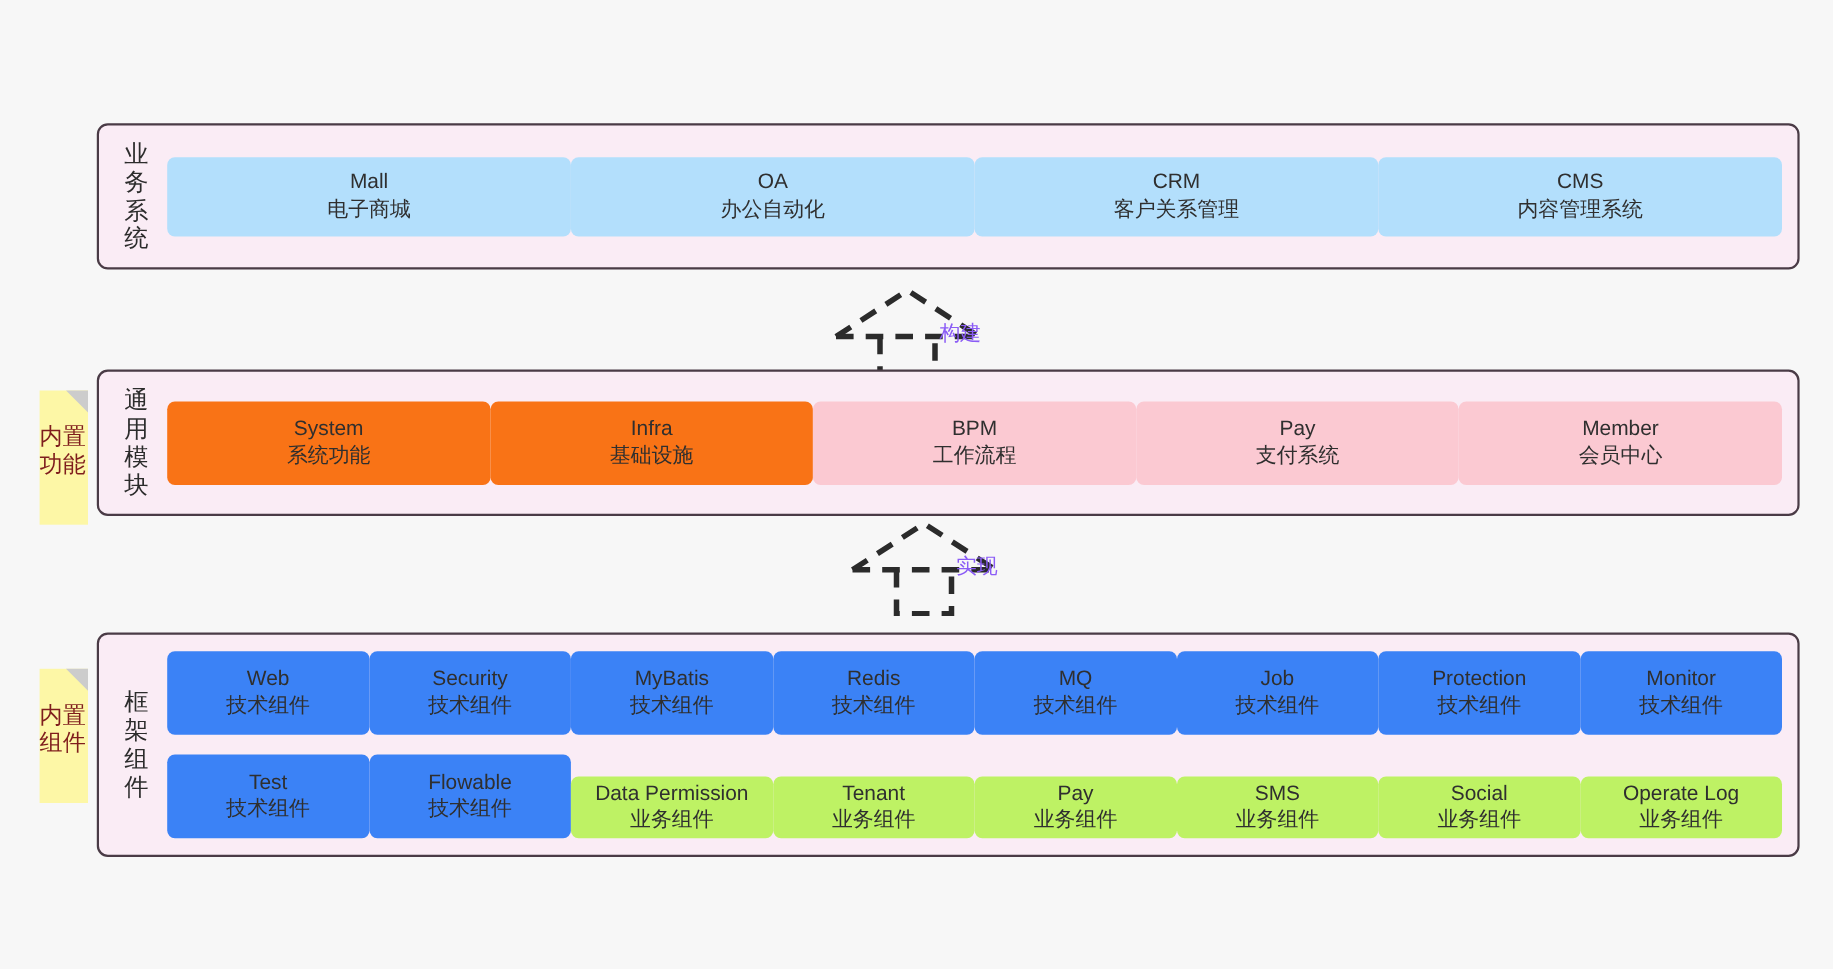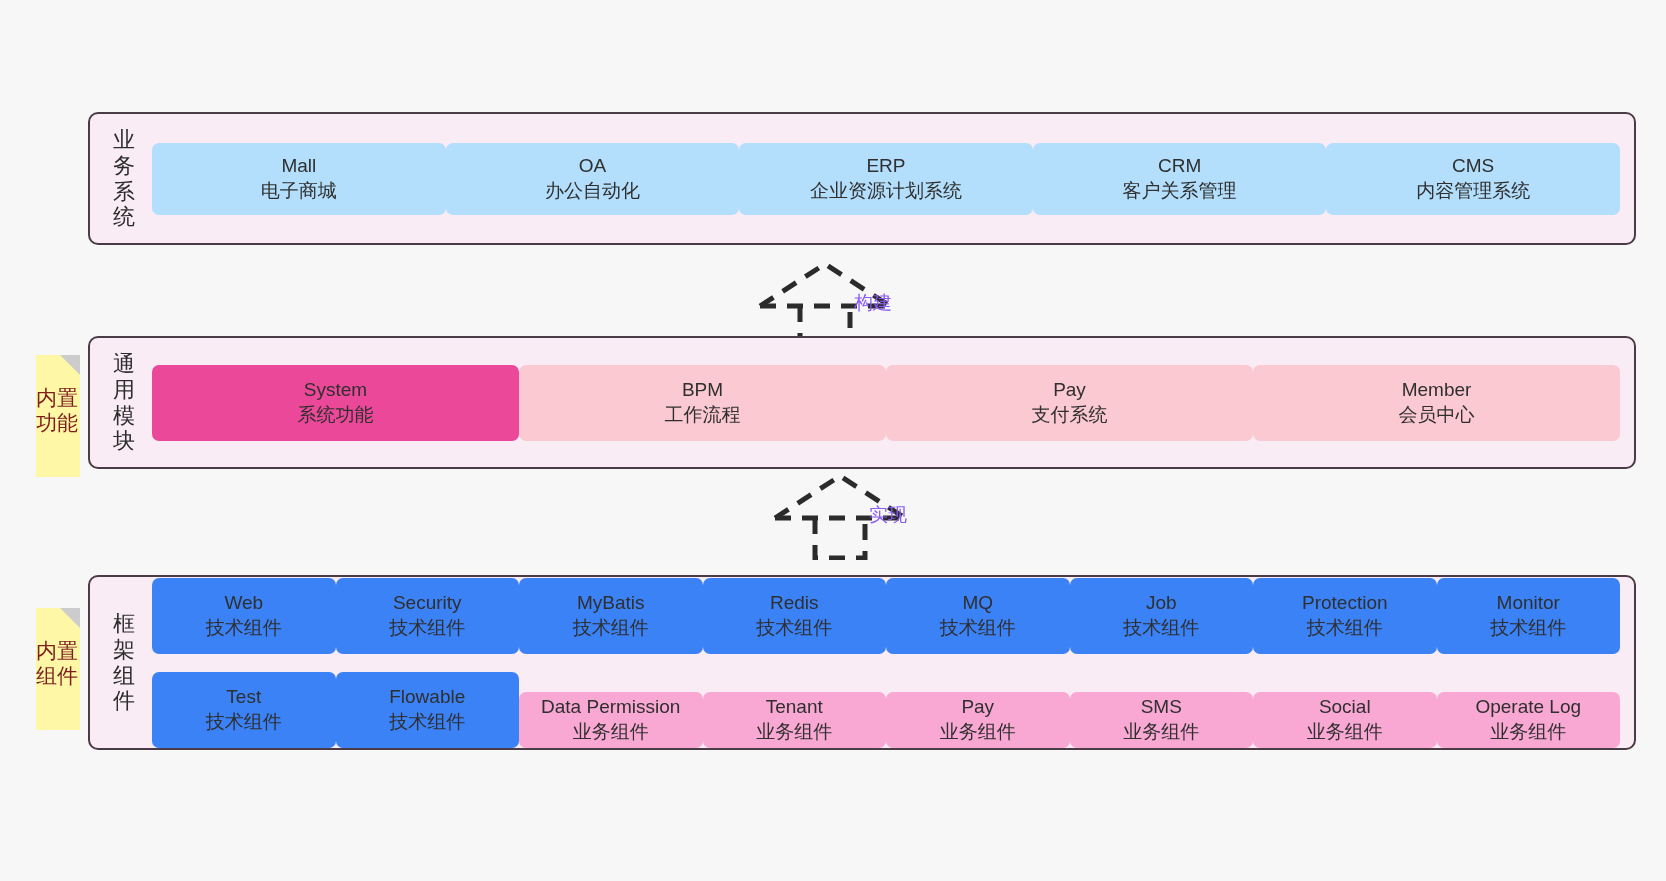--- a/index.html
+++ b/index.html
@@ -76,29 +76,29 @@
     color: #2f2f2f;
     padding: 4px 6px;
     box-sizing: border-box;
     user-select: none;
   }
   .card .t1 { display: block; }
   .card .t2 { display: block; }
 
   
   .c-blue       { background: #b3dffc; }
-  .c-red        { background: #ec4899; }
+  .c-red        { background: #f97316; }
   .c-pink       { background: #fbc9d2; }
   .c-green      { background: #3b82f6; }
-  .c-lightgreen { background: #f9a8d4; margin-top: 20px; }
+  .c-lightgreen { background: #bef264; margin-top: 20px; }
 
   
   #layer-business  { left: 88px;  top: 112px; width: 1548px; height: 133px; }
   #layer-common    { left: 88px;  top: 336px; width: 1548px; height: 133px; }
-  #layer-framework { left: 88px;  top: 575px; width: 1548px; height: 175px; }
+  #layer-framework { left: 88px;  top: 575px; width: 1548px; height: 204px; }
 
   #layer-business  .row { height: 72px; }
   #layer-common    .row { height: 76px; }
   #layer-framework .row { height: 76px; }
 
   
   .sticky {
     position: absolute;
     background: #fdf7a6;
     box-sizing: border-box;
@@ -149,24 +149,20 @@
       <div class="row">
         <div class="card c-blue">
           <span class="t1">Mall</span>
           <span class="t2">电子商城</span>
         </div>
         <div class="card c-blue">
           <span class="t1">OA</span>
           <span class="t2">办公自动化</span>
         </div>
         <div class="card c-blue">
-          <span class="t1">ERP</span>
-          <span class="t2">企业资源计划系统</span>
-        </div>
-        <div class="card c-blue">
           <span class="t1">CRM</span>
           <span class="t2">客户关系管理</span>
         </div>
         <div class="card c-blue">
           <span class="t1">CMS</span>
           <span class="t2">内容管理系统</span>
         </div>
       </div>
     </div>
   </div>
@@ -181,20 +177,24 @@
   </div>
 
   <div class="layer" id="layer-common">
     <div class="layer-title">通用模块</div>
     <div class="layer-body">
       <div class="row">
         <div class="card c-red">
           <span class="t1">System</span>
           <span class="t2">系统功能</span>
         </div>
+        <div class="card c-red">
+          <span class="t1">Infra</span>
+          <span class="t2">基础设施</span>
+        </div>
         <div class="card c-pink">
           <span class="t1">BPM</span>
           <span class="t2">工作流程</span>
         </div>
         <div class="card c-pink">
           <span class="t1">Pay</span>
           <span class="t2">支付系统</span>
         </div>
         <div class="card c-pink">
           <span class="t1">Member</span>

